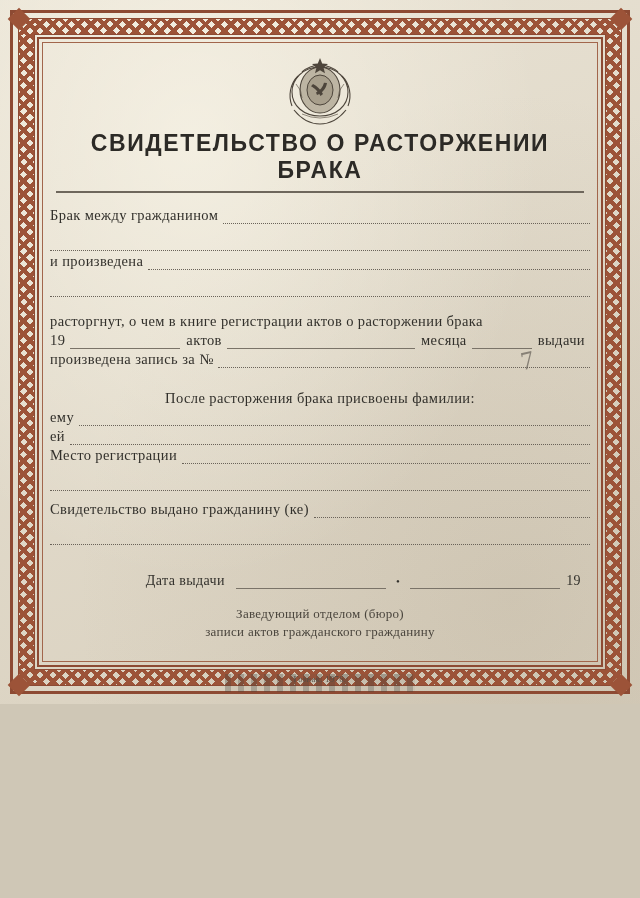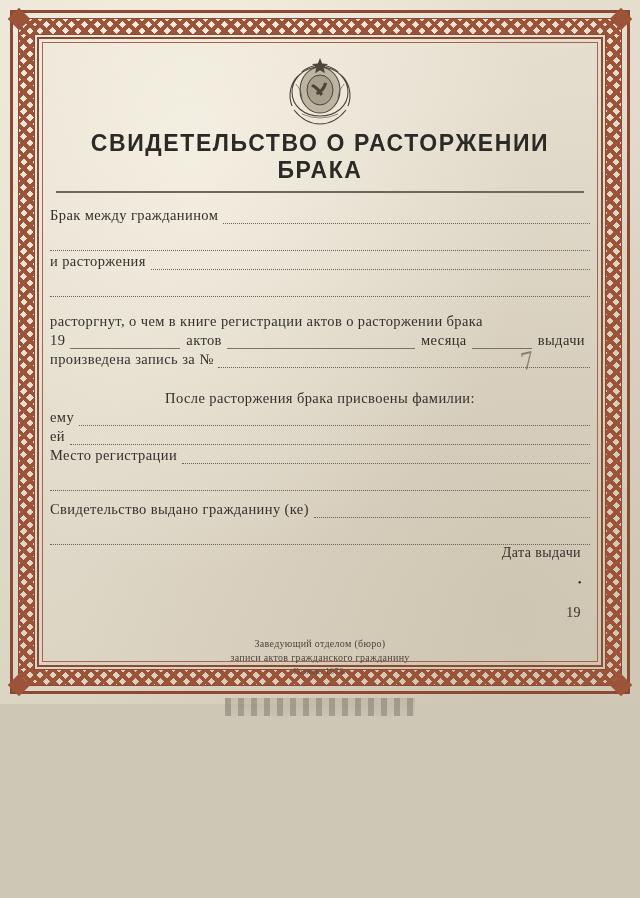--- a/index.html
+++ b/index.html
@@ -160,34 +160,34 @@
   .centered-note {
     text-align: center;
     margin-top: 22px;
     margin-bottom: 2px;
   }
 
   .date-row {
     display: flex;
     align-items: flex-end;
     justify-content: flex-end;
+    margin-top: 28px;
     font-size: 14px;
     padding-right: 4px;
-    flex-direction: column;
   }
   .date-row .fill { max-width: 150px; margin: 0 6px; }
   .date-dot {
     margin: 0 4px 2px 4px;
     font-size: 11px;
   }
 
   .signature-block {
     text-align: center;
     margin-top: 16px;
-    font-size: 10px;
+    font-size: 13px;
     color: #4a453d;
     line-height: 1.35;
     letter-spacing: 0.3px;
   }
 
   .stamp-smudge {
     margin: 34px auto 0 auto;
     width: 190px;
     height: 18px;
     background:
@@ -204,21 +204,21 @@
     font-size: 26px;
     color: #5d5750;
     transform: rotate(-12deg);
     opacity: 0.65;
     font-family: "Liberation Serif", serif;
   }
 
   .footer-note {
     position: absolute;
     left: 0; right: 0;
-    bottom: 28px;
+    bottom: 20px;
     text-align: center;
     font-size: 8.5px;
     color: #544e45;
     letter-spacing: 0.4px;
   }
 </style>
 </head>
 <body>
 
 <div class="page">
@@ -265,21 +265,21 @@
 
     <div class="body-area">
 
       <div class="line-row">
         <span class="lbl">Брак между гражданином</span>
         <span class="fill"></span>
       </div>
       <div class="blank-row"></div>
 
       <div class="line-row">
-        <span class="lbl">и расторжения</span>
+        <span class="lbl">и произведена</span>
         <span class="fill"></span>
       </div>
       <div class="blank-row"></div>
 
       <div class="text-row">расторгнут, о чем в книге регистрации актов о расторжении брака</div>
 
       <div class="line-row">
         <span class="lbl">19</span>
         <span class="fill solid short"></span>
         <span class="lbl" style="padding-left:6px">актов</span>

